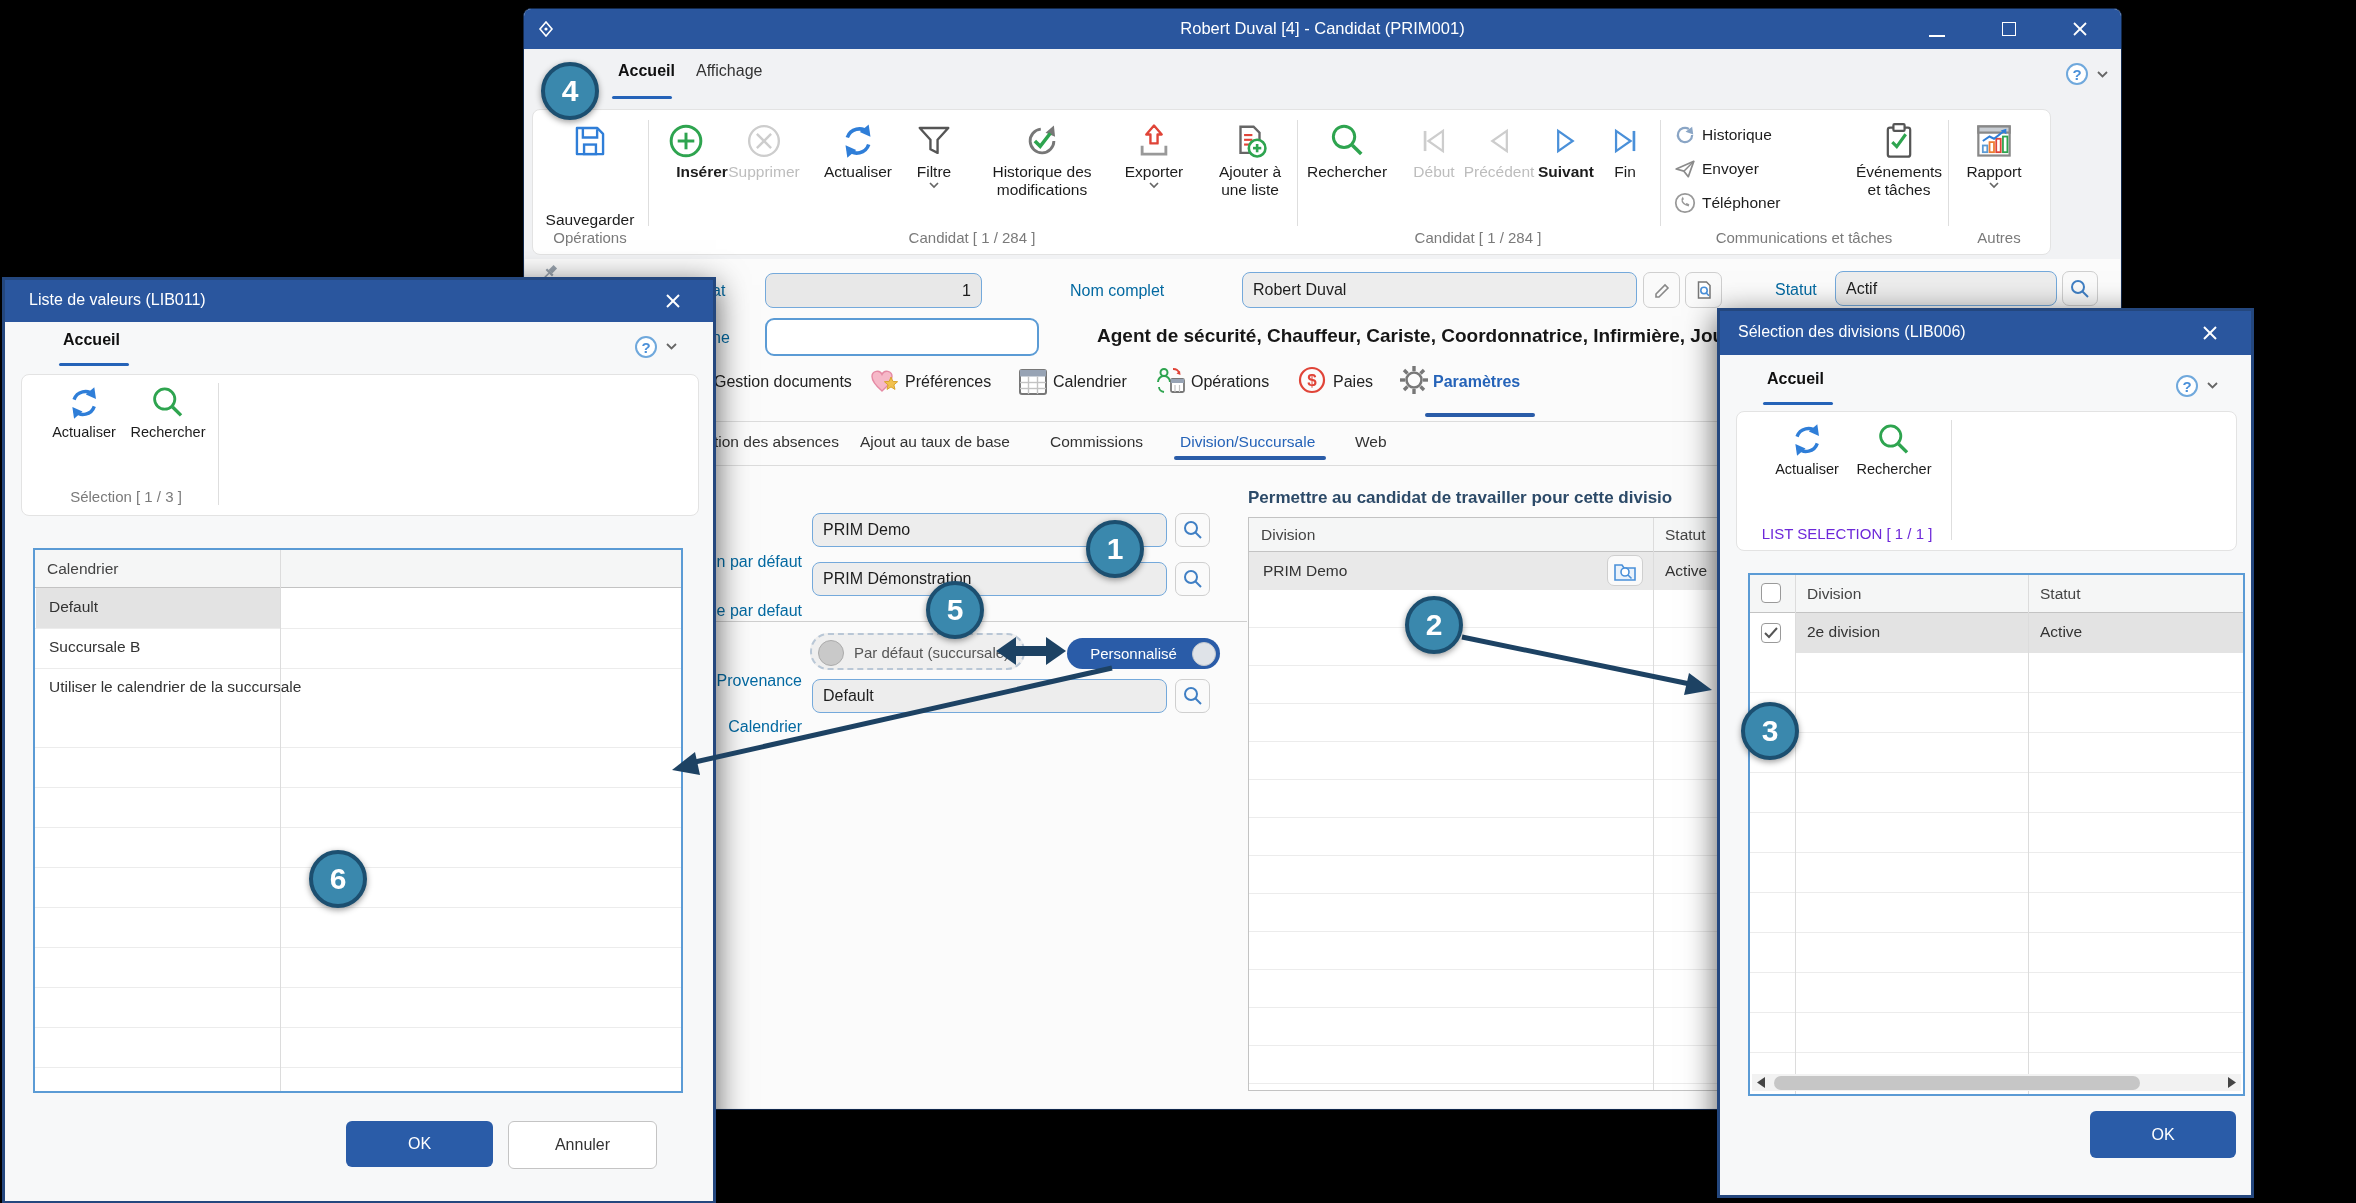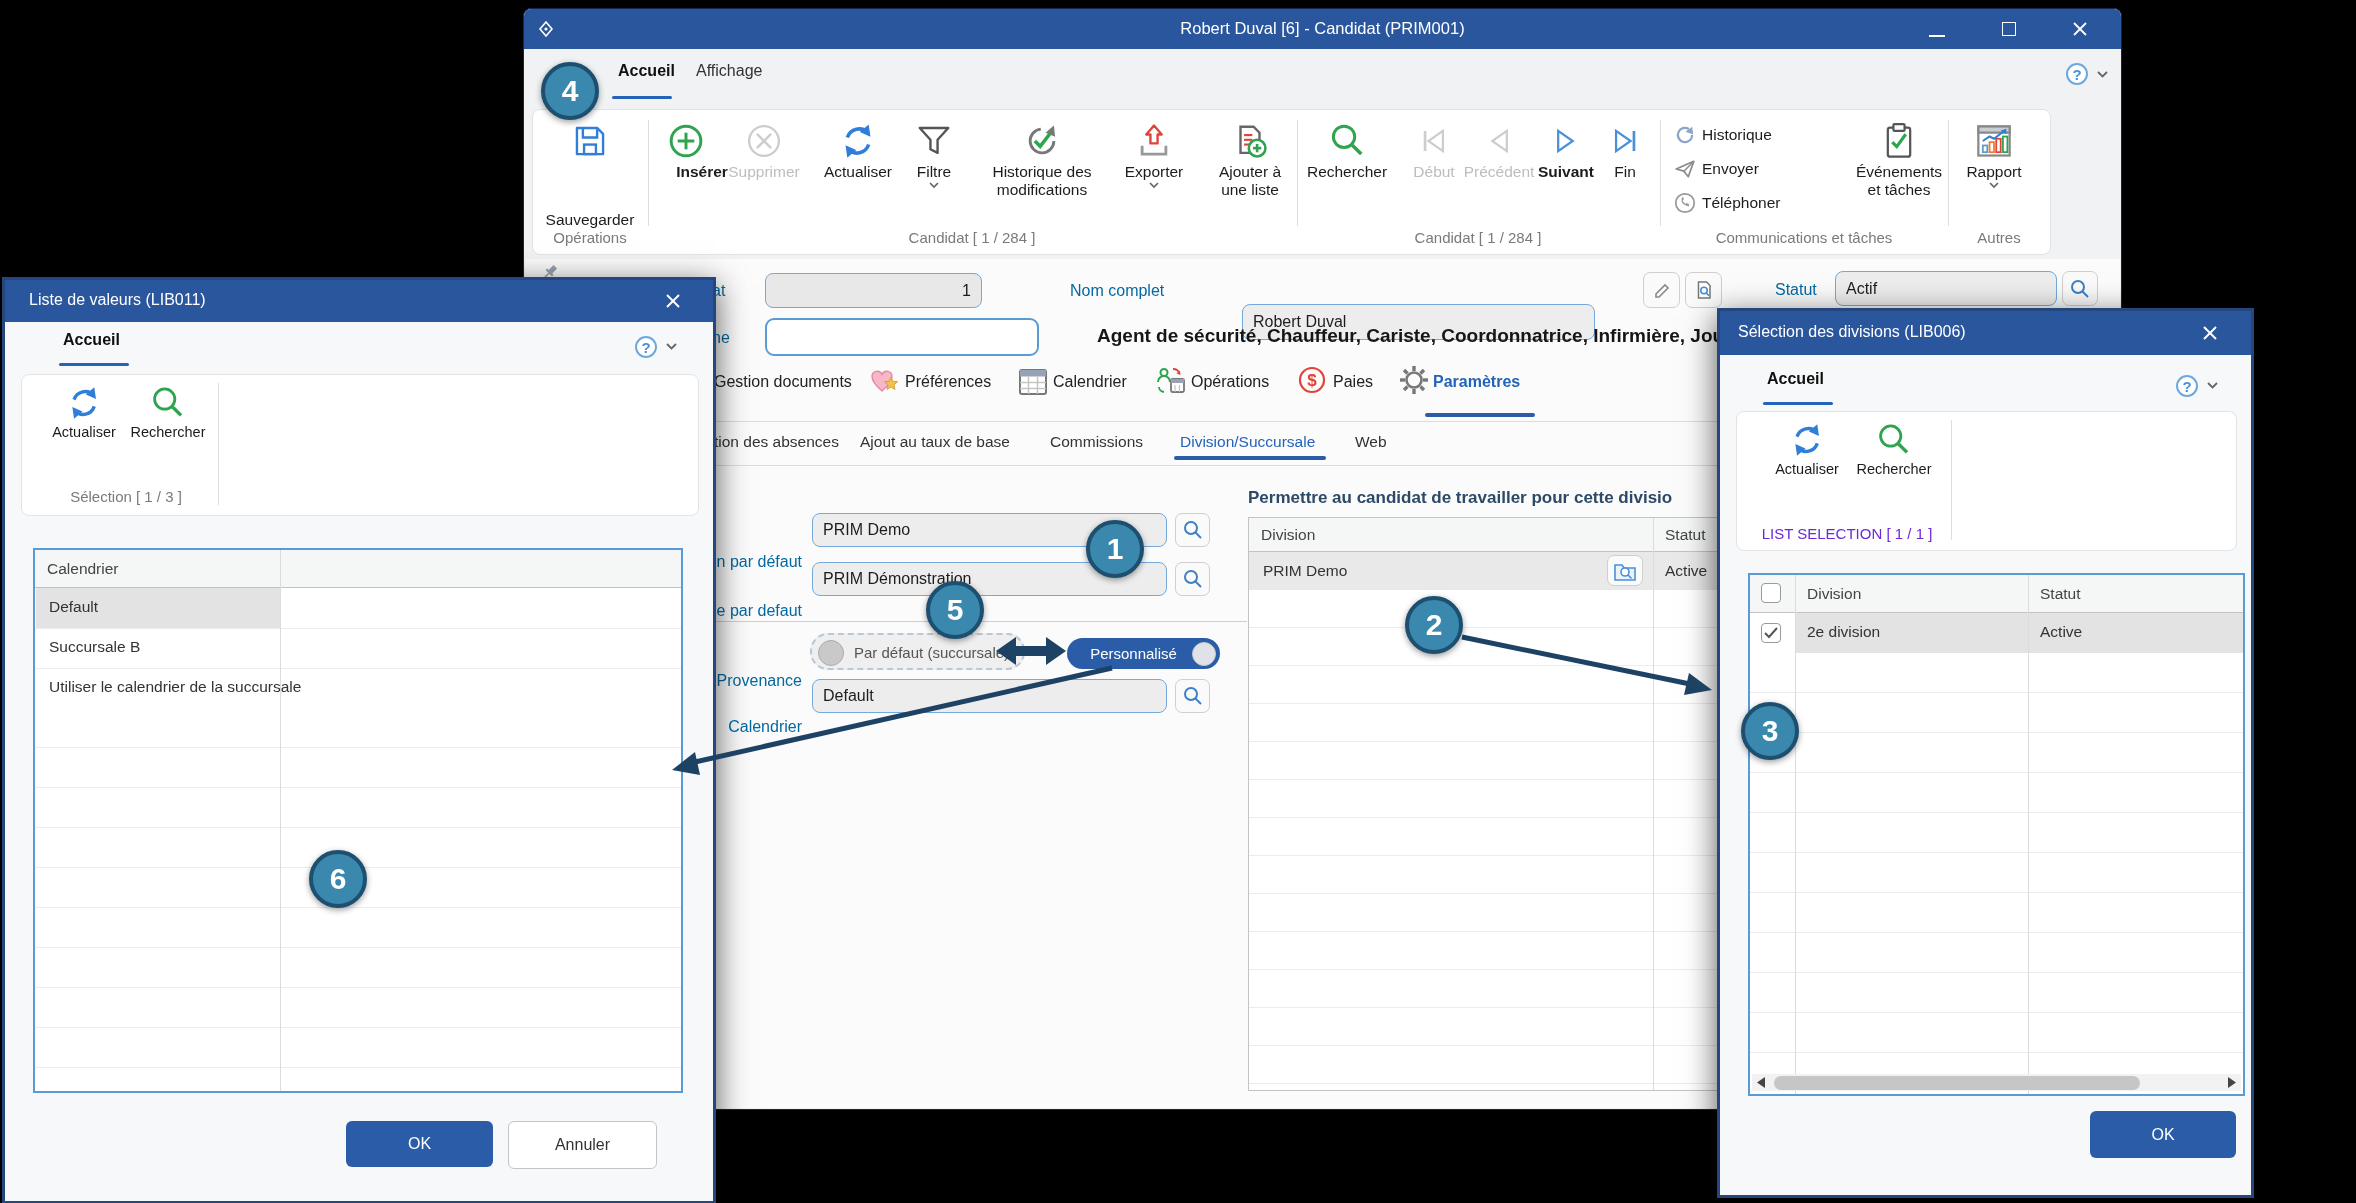--- a/index.html
+++ b/index.html
@@ -78,21 +78,21 @@
 <div id="screen">
 
   <div class="win" style="left:523px;top:8px;width:1597px;height:1100px;border-radius:8px 8px 0 0;">
     <div class="titlebar" style="height:40px;border-radius:7px 7px 0 0;">
       <span class="abs" style="left:14px;top:12px;">
         <svg width="16" height="16">
             <path d="M8 1 L14 8 L8 15 L2 8 Z" fill="none" stroke="#fff" stroke-width="1.6"></path>
             <circle cx="8" cy="8" r="1.6" fill="#fff"></circle>
           </svg>
       </span>
-      <div class="title-text" style="left:0;right:0;top:10px;text-align:center;">Robert Duval [6] - Candidat (PRIM001)</div>
+      <div class="title-text" style="left:0;right:0;top:10px;text-align:center;">Robert Duval [4] - Candidat (PRIM001)</div>
       <div class="abs" style="left:1405px;top:26px;width:16px;height:2px;background:#fff;"></div>
       <div class="abs" style="left:1478px;top:13px;width:14px;height:14px;border:1.6px solid #fff;box-sizing:border-box;"></div>
       <span class="abs" style="left:1548px;top:12px;">
         <svg width="16" height="16">
             <line x1="2" y1="2" x2="14" y2="14" stroke="#fff" stroke-width="1.8"></line>
             <line x1="14" y1="2" x2="2" y2="14" stroke="#fff" stroke-width="1.8"></line>
           </svg>
       </span>
     </div>
 
@@ -324,21 +324,21 @@
               <rect x="6.5" y="1.5" width="5" height="7"></rect>
               <rect x="4.5" y="8.5" width="9" height="2.2"></rect>
               <rect x="8.3" y="10.7" width="1.6" height="6"></rect>
             </g>
           </svg>
       </span>
 
       <div class="lbl" style="left:187px;top:23px;">at</div>
       <div class="fld num" style="left:240px;top:14px;width:217px;height:35px;background:#e8e8e8;">1</div>
       <div class="lbl" style="left:545px;top:23px;">Nom complet</div>
-      <div class="fld" style="left:717px;top:13px;width:353px;height:36px;margin-top:32px;">Robert Duval</div>
+      <div class="fld" style="left:717px;top:13px;width:395px;height:36px;">Robert Duval</div>
       <div class="btn-sq" style="left:1118px;top:13px;width:37px;height:36px;">
         <span>
             <svg width="20" height="20">
               <path d="M4 14 L13 5 L16 8 L7 17 H4 Z" fill="none" stroke="#888" stroke-width="1.6"></path>
             </svg>
           </span>
       </div>
       <div class="btn-sq" style="left:1160px;top:13px;width:37px;height:36px;">
         <span>
             <svg width="20" height="20">

